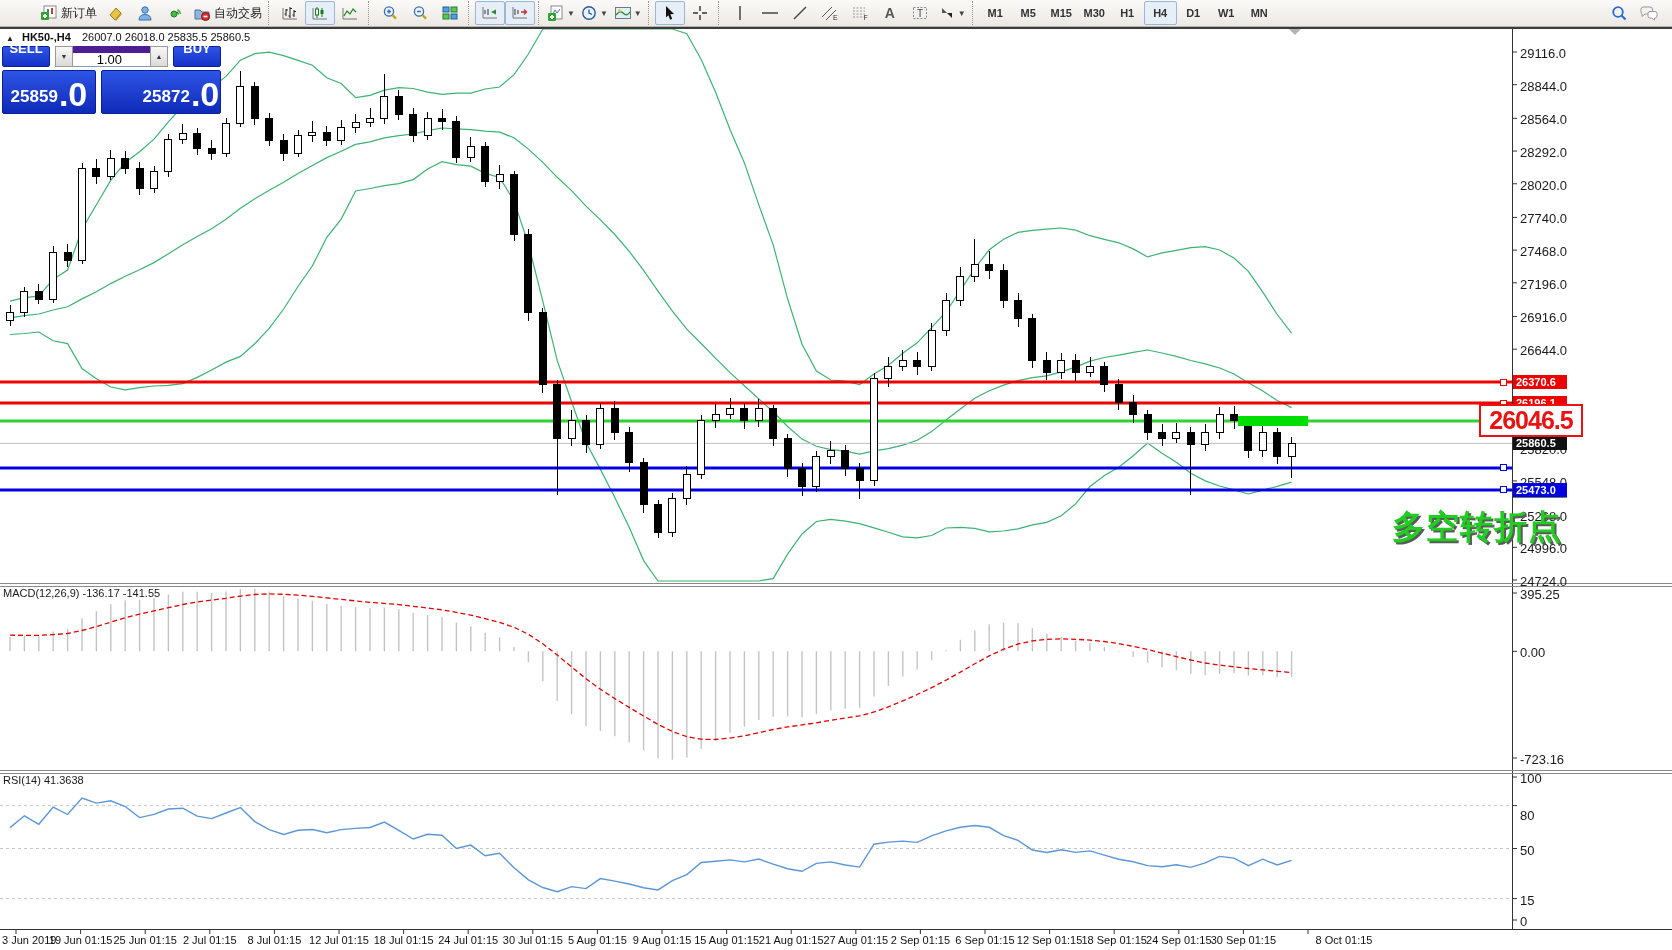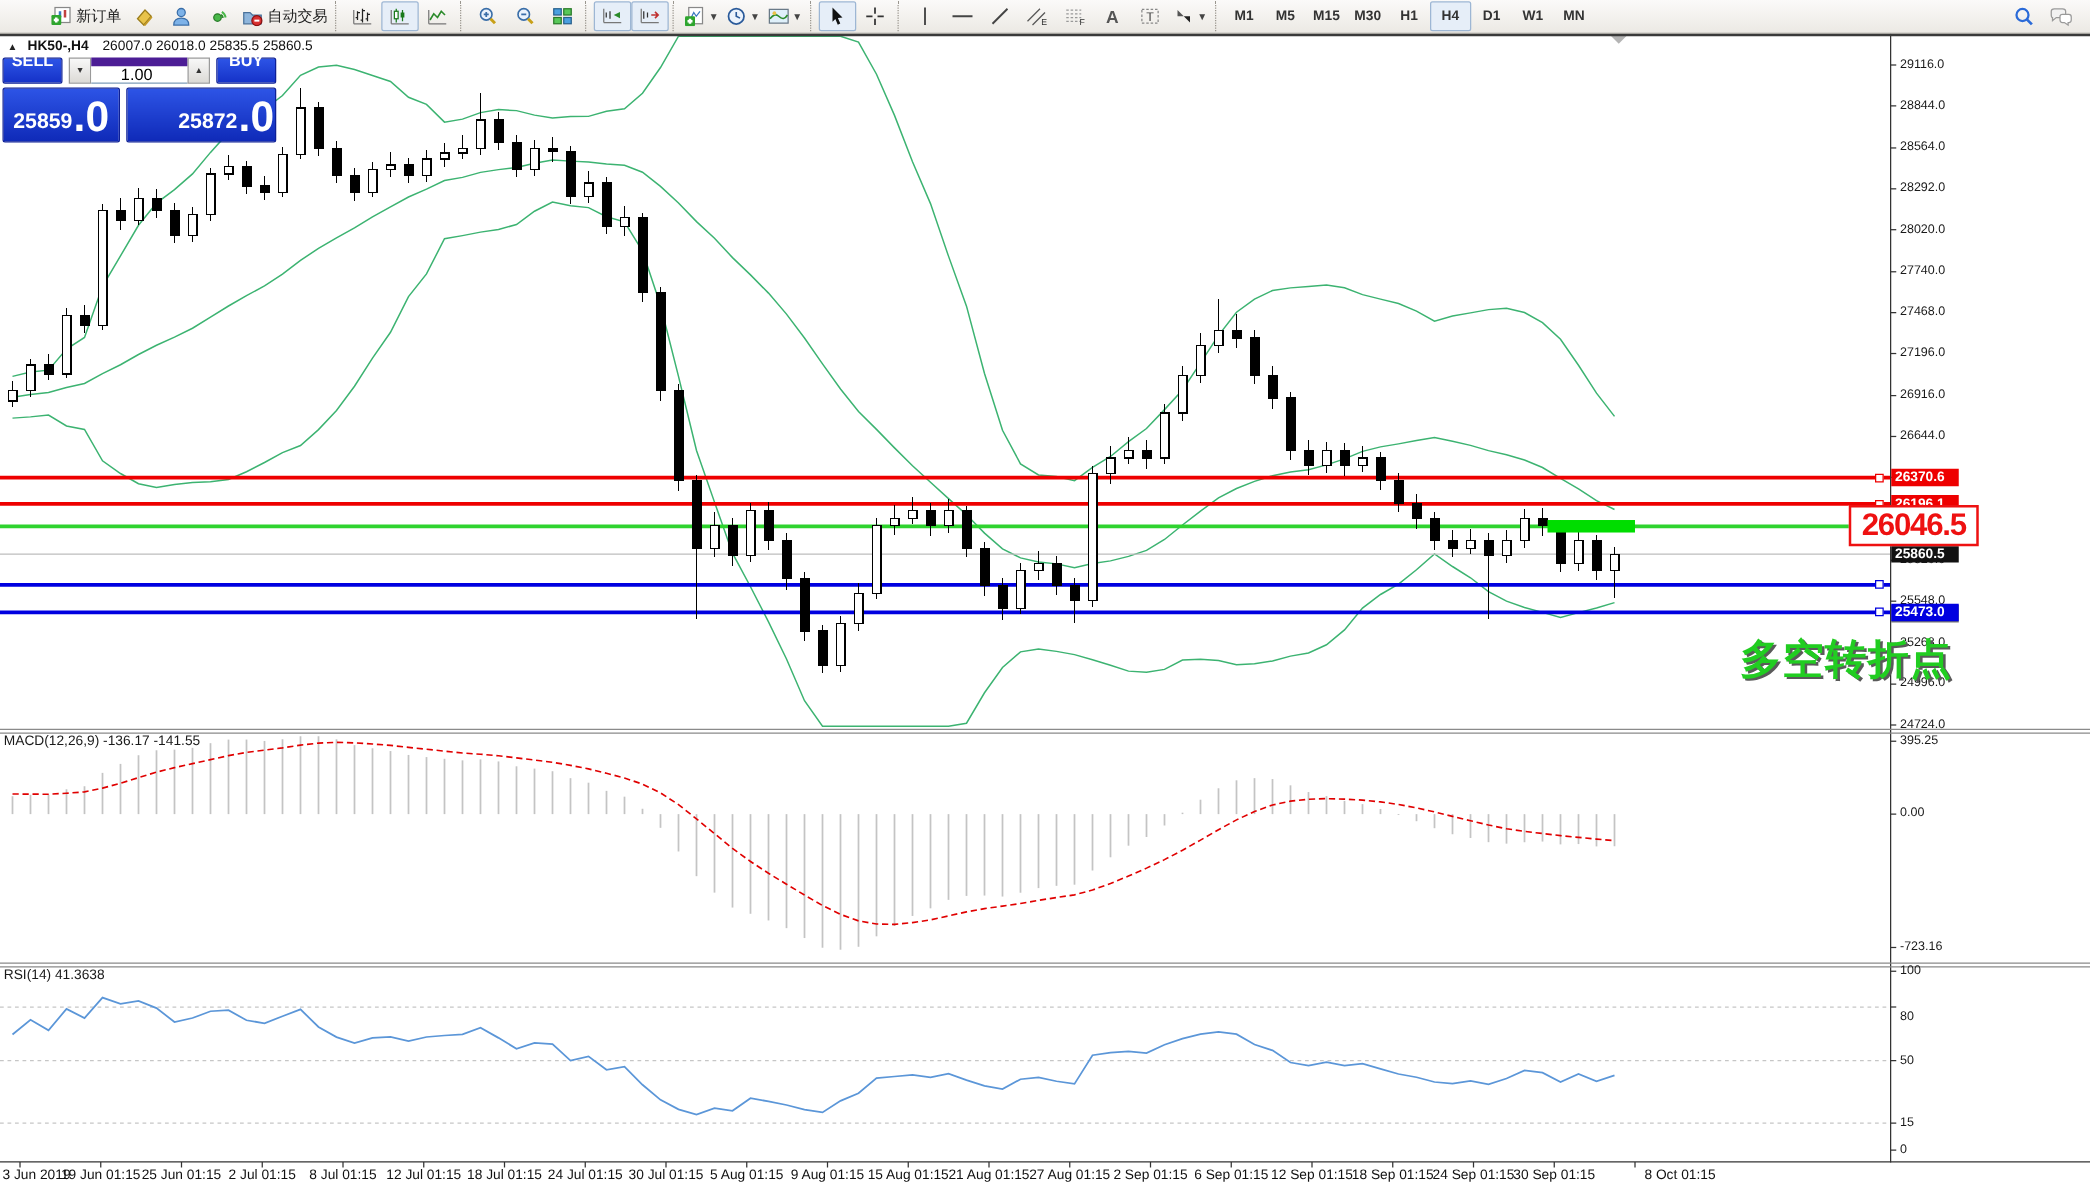--- a/index.html
+++ b/index.html
@@ -17,21 +17,21 @@
   .tb.pressed{border:1px solid #9db6d4;background:#e6eef8;}
   .tb .lbl{font-size:12px;color:#222;margin-left:3px;white-space:nowrap;}
   .tb .dd{font-size:8px;color:#444;margin-left:2px;}
   .tf{font-size:11px;color:#333;font-weight:bold;min-width:27px;}
   .tbright{position:absolute;right:8px;top:1px;display:flex;}
   
   #overlays{position:absolute;left:0;top:0;width:1672px;height:950px;z-index:3;pointer-events:none;}
   .title-row{position:absolute;left:6px;top:31px;font-size:11px;color:#111;z-index:4;white-space:nowrap;}
   .title-row .tri{font-size:8px;color:#222;margin-right:5px;}
   .title-sym{font-weight:bold;margin-right:8px;}
-  .axis-label{position:absolute;left:1520px;font-size:10px;color:#1a1a1a;white-space:nowrap;}
+  .axis-label{position:absolute;left:1520px;font-size:13px;color:#1a1a1a;white-space:nowrap;}
   .pane-label{position:absolute;left:3px;font-size:11px;color:#1a1a1a;z-index:4;white-space:nowrap;}
   .tag{position:absolute;left:1513px;height:14px;line-height:14px;padding:0 3px;min-width:48px;
        font-size:11px;font-weight:bold;color:#fff;z-index:5;white-space:nowrap;}
   .handle{position:absolute;width:7px;height:7px;background:#fff;z-index:5;box-sizing:border-box;}
   .time-label{position:absolute;top:934px;font-size:11px;color:#111;white-space:nowrap;transform:translateX(-50%);}
   .time-label.first{transform:none;}
   
   .trade-panel{position:absolute;left:2px;top:46px;width:219px;z-index:6;}
   .tp-row1{display:flex;height:21px;}
   .btn-side{width:46px;background:linear-gradient(#2d54e6,#1532c8);border:1px solid #0d1f96;border-radius:2px;

